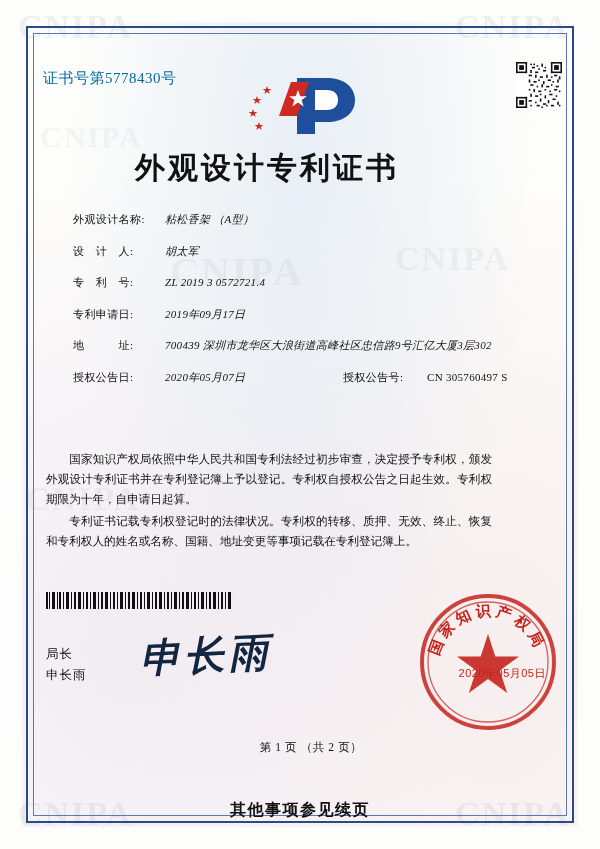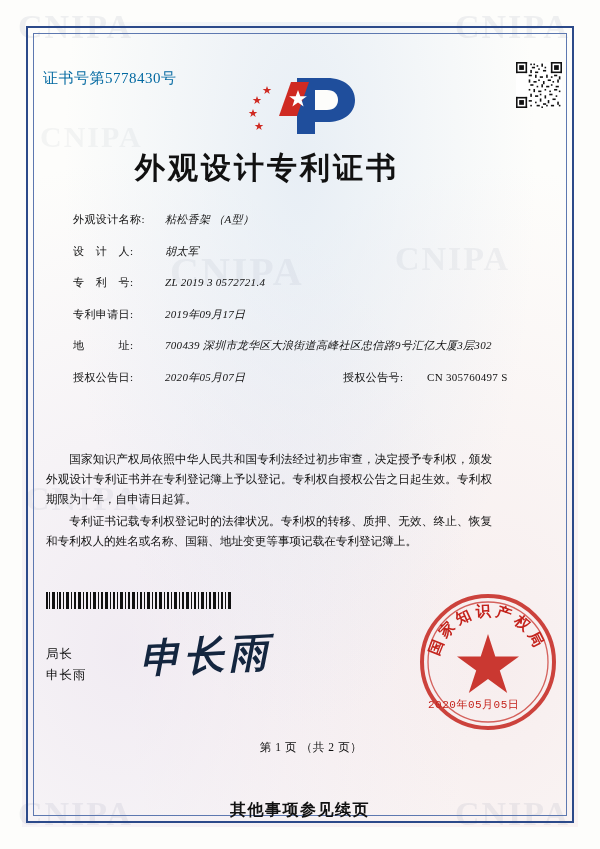--- a/index.html
+++ b/index.html
@@ -199,25 +199,25 @@
   
   .seal {
     position: absolute;
     top: 592px;
     right: 42px;
     width: 140px;
     height: 140px;
   }
   .seal-date {
     position: absolute;
-    top: 697px;
+    top: 666px;
     right: 54px;
     width: 118px;
-    text-align: left;
-    font-family: Liberation Mono, monospace;
+    text-align: right;
+    font-family: Liberation Sans, sans-serif;
     font-size: 11px;
     color: #c4231c;
     letter-spacing: 0.5px;
   }
 
   .page-num {
     position: absolute;
     top: 740px;
     width: 534px;
     text-align: center;

